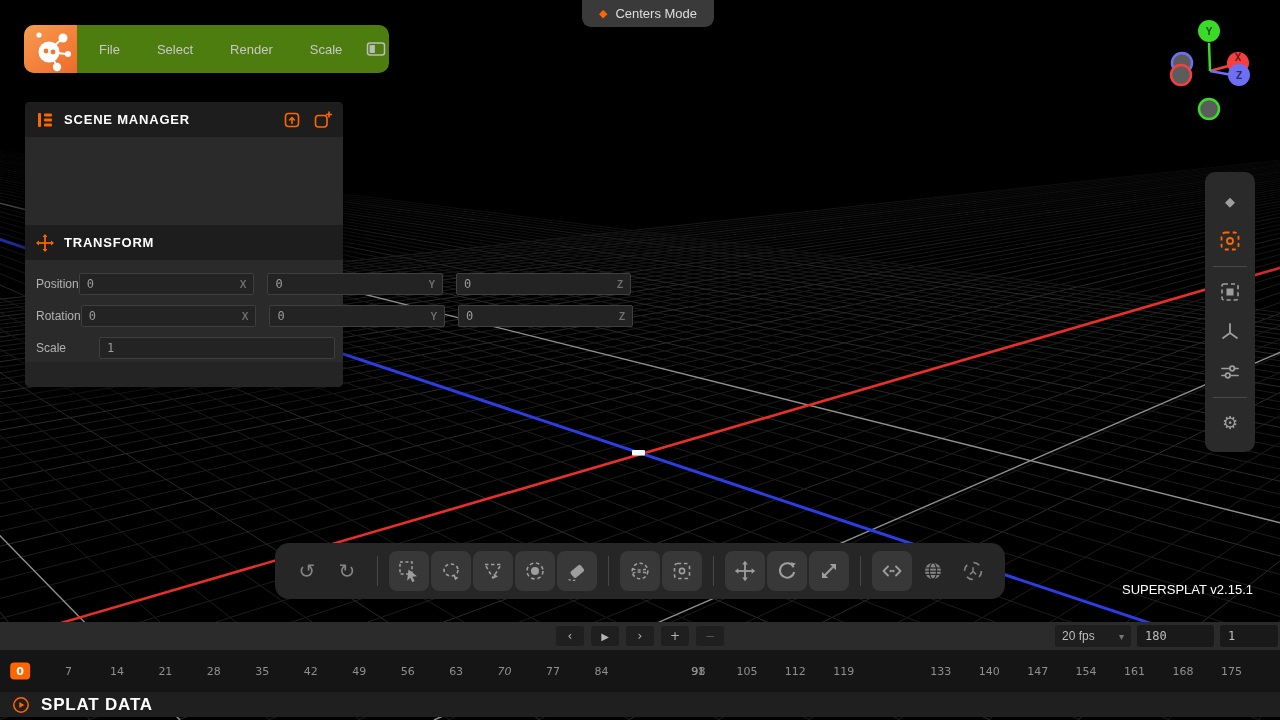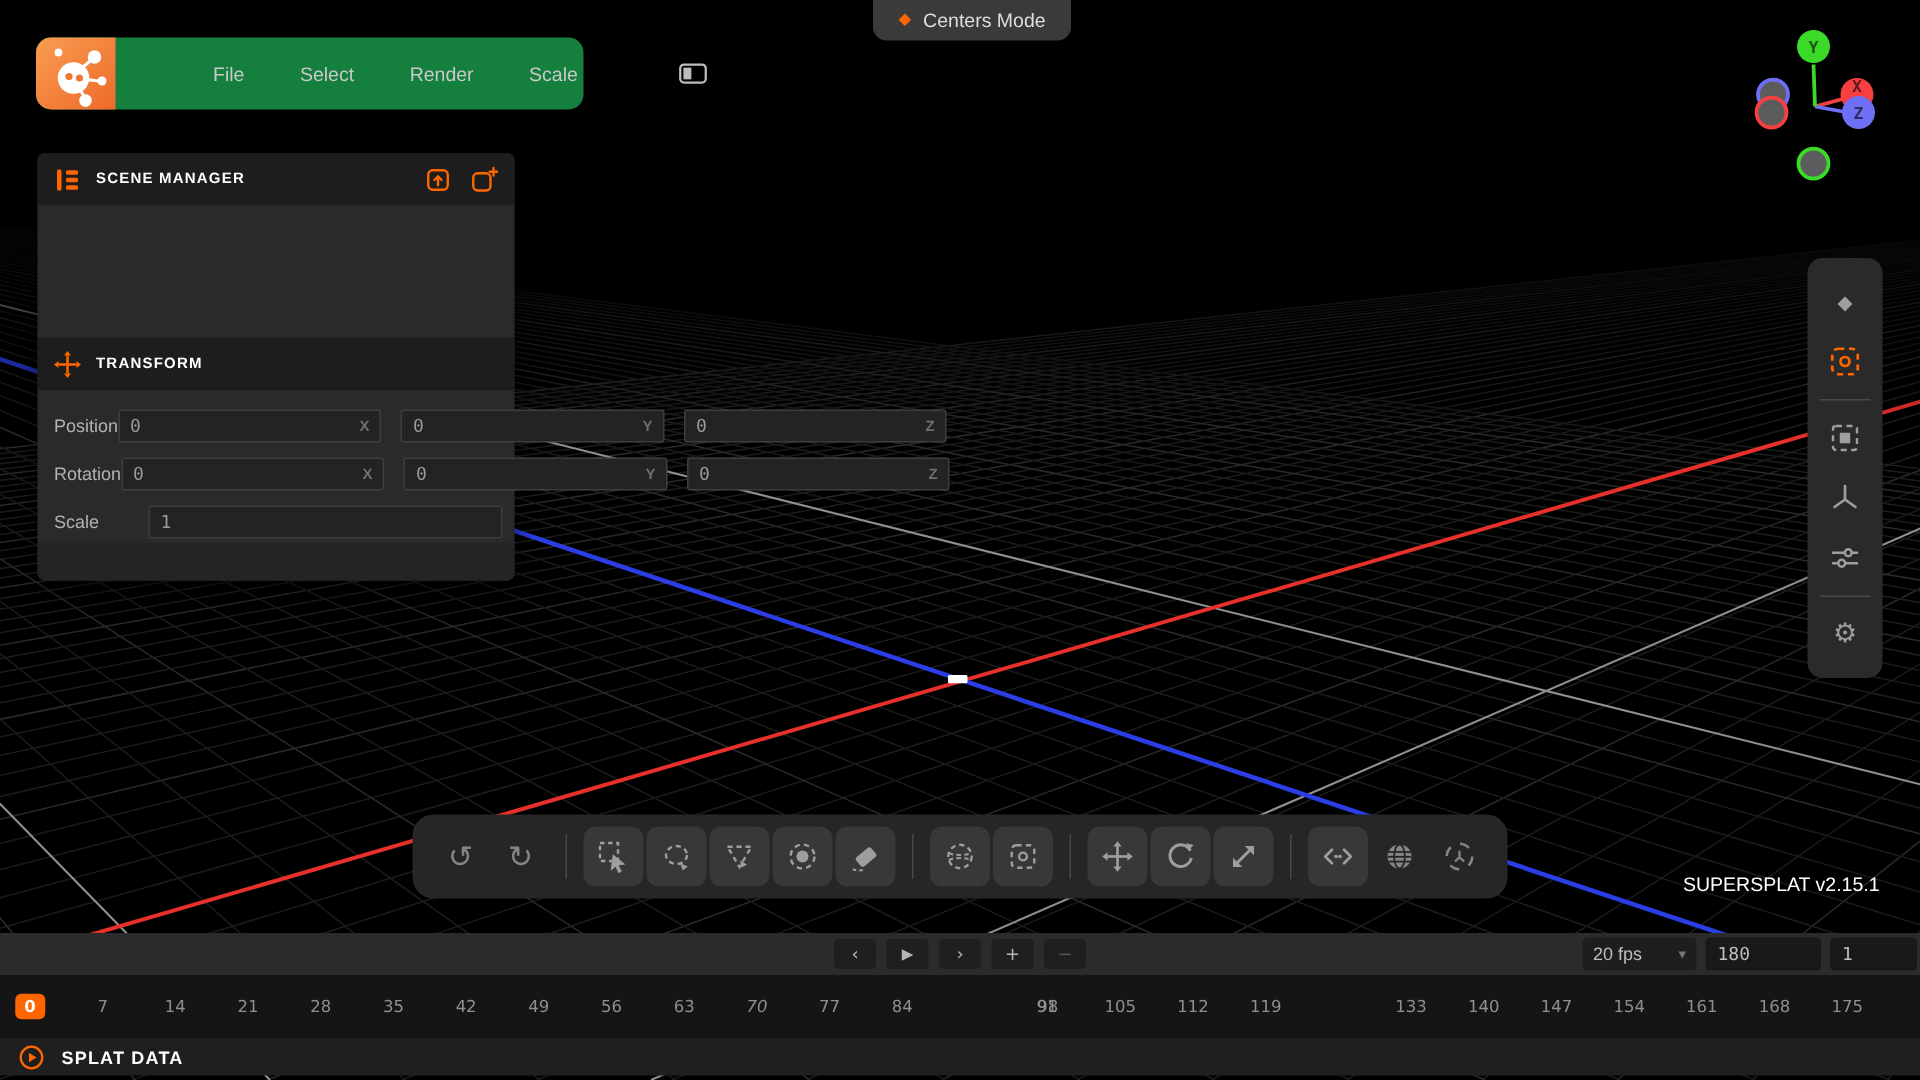--- a/index.html
+++ b/index.html
@@ -8,22 +8,22 @@
     font-family:"Liberation Sans", sans-serif; -webkit-font-smoothing:antialiased;}
   .stage{position:relative;width:1280px;height:720px;background:#000;overflow:hidden;}
 
   
   #viewport{position:absolute;inset:0;}
   #grid-svg{position:absolute;left:0;top:0;}
   .horizon-fade{position:absolute;inset:0;pointer-events:none;
     background:linear-gradient(180deg,#000 0px,#000 128px,rgba(0,0,0,0) 290px);}
 
   
-  .menubar{position:absolute;left:24px;top:25px;height:48px;width:365px;background:#15803d;
-    border-radius:10px;display:flex;align-items:center;gap:43px;}
+  .menubar{position:absolute;left:24px;top:25px;height:48px;width:365px;background:#4d7c0f;
+    border-radius:10px;display:flex;align-items:center;}
   .logo{width:53px;height:48px;border-radius:10px 0 0 10px;flex:0 0 auto;
     background:linear-gradient(140deg,#f89c51 0%,#ee6a2a 100%);display:flex;align-items:center;justify-content:center;cursor:pointer;}
   .menu-items{display:flex;align-items:center;gap:37px;padding-left:22px;}
   .menu-item{color:#c9c9c9;font-size:13px;cursor:pointer;}
   .menubar .panel-toggle{margin-left:24px;display:flex;align-items:center;cursor:pointer;}
 
   
   .mode-badge{position:absolute;left:582px;top:0;width:132px;height:27px;background:#3a3a3a;
     border-radius:0 0 9px 9px;display:flex;align-items:center;justify-content:center;gap:8px;}
   .mode-badge .diamond{color:var(--accent);font-size:11px;line-height:1;}
@@ -31,21 +31,21 @@
 
   
   #gizmo{position:absolute;left:1150px;top:5px;}
   #gizmo text{font-family:"DejaVu Sans Mono",monospace;font-size:11px;font-weight:bold;}
 
   
   .sm-panel{position:absolute;left:25px;top:102px;width:318px;height:285px;background:#2a2a2a;
     border-radius:5px;box-shadow:0 6px 18px rgba(0,0,0,.55);}
   .panel-header{height:35px;display:flex;align-items:center;gap:10px;padding:0 11px;background:#1d1d1d;}
   .panel-header.first{border-radius:5px 5px 0 0;}
-  .panel-title{font-size:10px;font-weight:bold;color:#fff;letter-spacing:.8px;flex:1;}
+  .panel-title{font-size:13px;font-weight:bold;color:#fff;letter-spacing:.8px;flex:1;}
   .hdr-icons{display:flex;align-items:center;gap:12px;}
   .hdr-icons .ic{cursor:pointer;color:var(--accent);display:flex;}
   .sm-body{height:88px;}
   .tr-rows{padding:8px 8px 4px 8px;}
   .tr-row{display:flex;align-items:center;height:32px;}
   .tr-label{width:66px;padding-left:3px;color:#b2b2b2;font-size:12px;}
   .vec{flex:1;display:flex;gap:13px;}
   .field{display:flex;align-items:center;height:22px;background:#232323;border:1px solid #3e3e3e;
     border-radius:2px;flex:1;padding:0 7px;}
   .field input{flex:1;min-width:0;background:transparent;border:none;outline:none;
@@ -92,21 +92,21 @@
     font-family:"DejaVu Sans Mono",monospace;font-size:12px;padding:0 8px;outline:none;}
   .tl-input.small{width:58px;}
 
   .ruler{position:absolute;left:0;right:0;top:650px;height:42px;background:#151515;}
   .tick{position:absolute;top:50%;transform:translate(-50%,-50%);color:#8f8f8f;font-size:11px;
     font-family:"DejaVu Sans",sans-serif;}
   .tick.current{background:var(--accent);color:#fff;font-weight:bold;border-radius:4px;padding:2px 6px;}
 
   .splat-bar{position:absolute;left:0;right:0;top:692px;height:25px;background:#1f1f1f;
     display:flex;align-items:center;gap:11px;padding:0 12px;}
-  .splat-bar .title{color:#fff;font-size:12px;font-weight:bold;letter-spacing:.8px;}
+  .splat-bar .title{color:#fff;font-size:17px;font-weight:bold;letter-spacing:.8px;}
 </style>
 </head>
 <body>
 
 <div class="stage">
 
   <div id="viewport">
     <svg id="grid-svg" width="1280" height="720" viewBox="0 0 1280 720">
         <line x1="1870" y1="96" x2="-3872" y2="720" stroke="#2a2a2a" stroke-width="1"></line>
         <line x1="1870" y1="96" x2="-3782" y2="720" stroke="#1c1c1c" stroke-width="1"></line>

